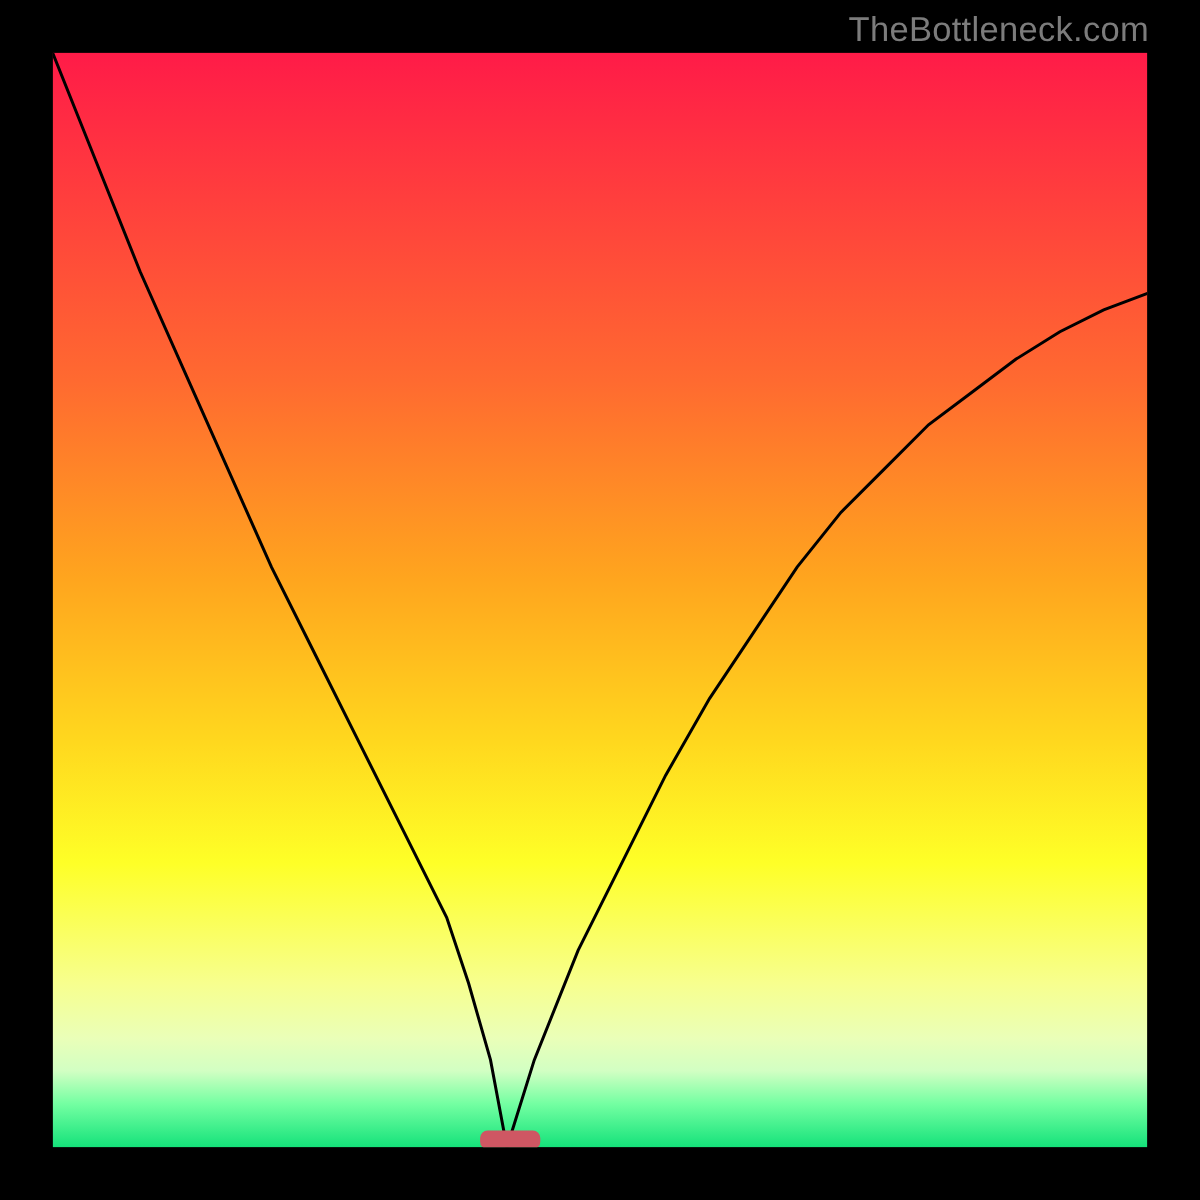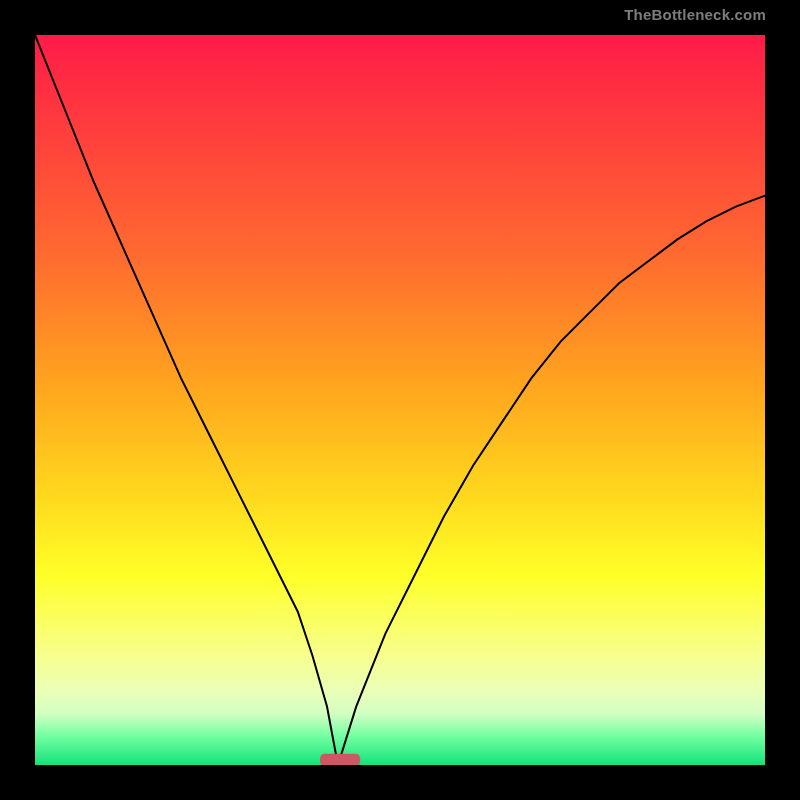--- a/index.html
+++ b/index.html
@@ -24,22 +24,22 @@
     left: 35px;
     width: 730px;
     height: 730px;
     overflow: hidden;
   }
   .watermark {
     position: absolute;
     top: 6px;
     right: 34px;
     color: #7c7c7c;
-    font-size: 15px;
-    font-weight: 700;
+    font-size: 23px;
+    font-weight: 400;
     letter-spacing: 0.2px;
   }
   svg { display: block; }
 </style>
 </head>
 <body>
 
 <div class="frame">
   <div class="watermark">TheBottleneck.com</div>
 

